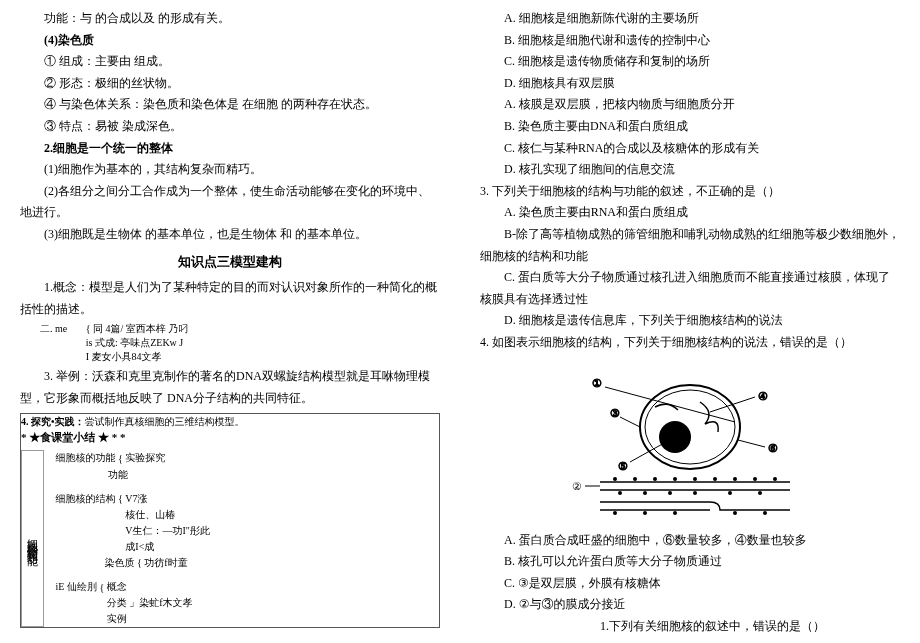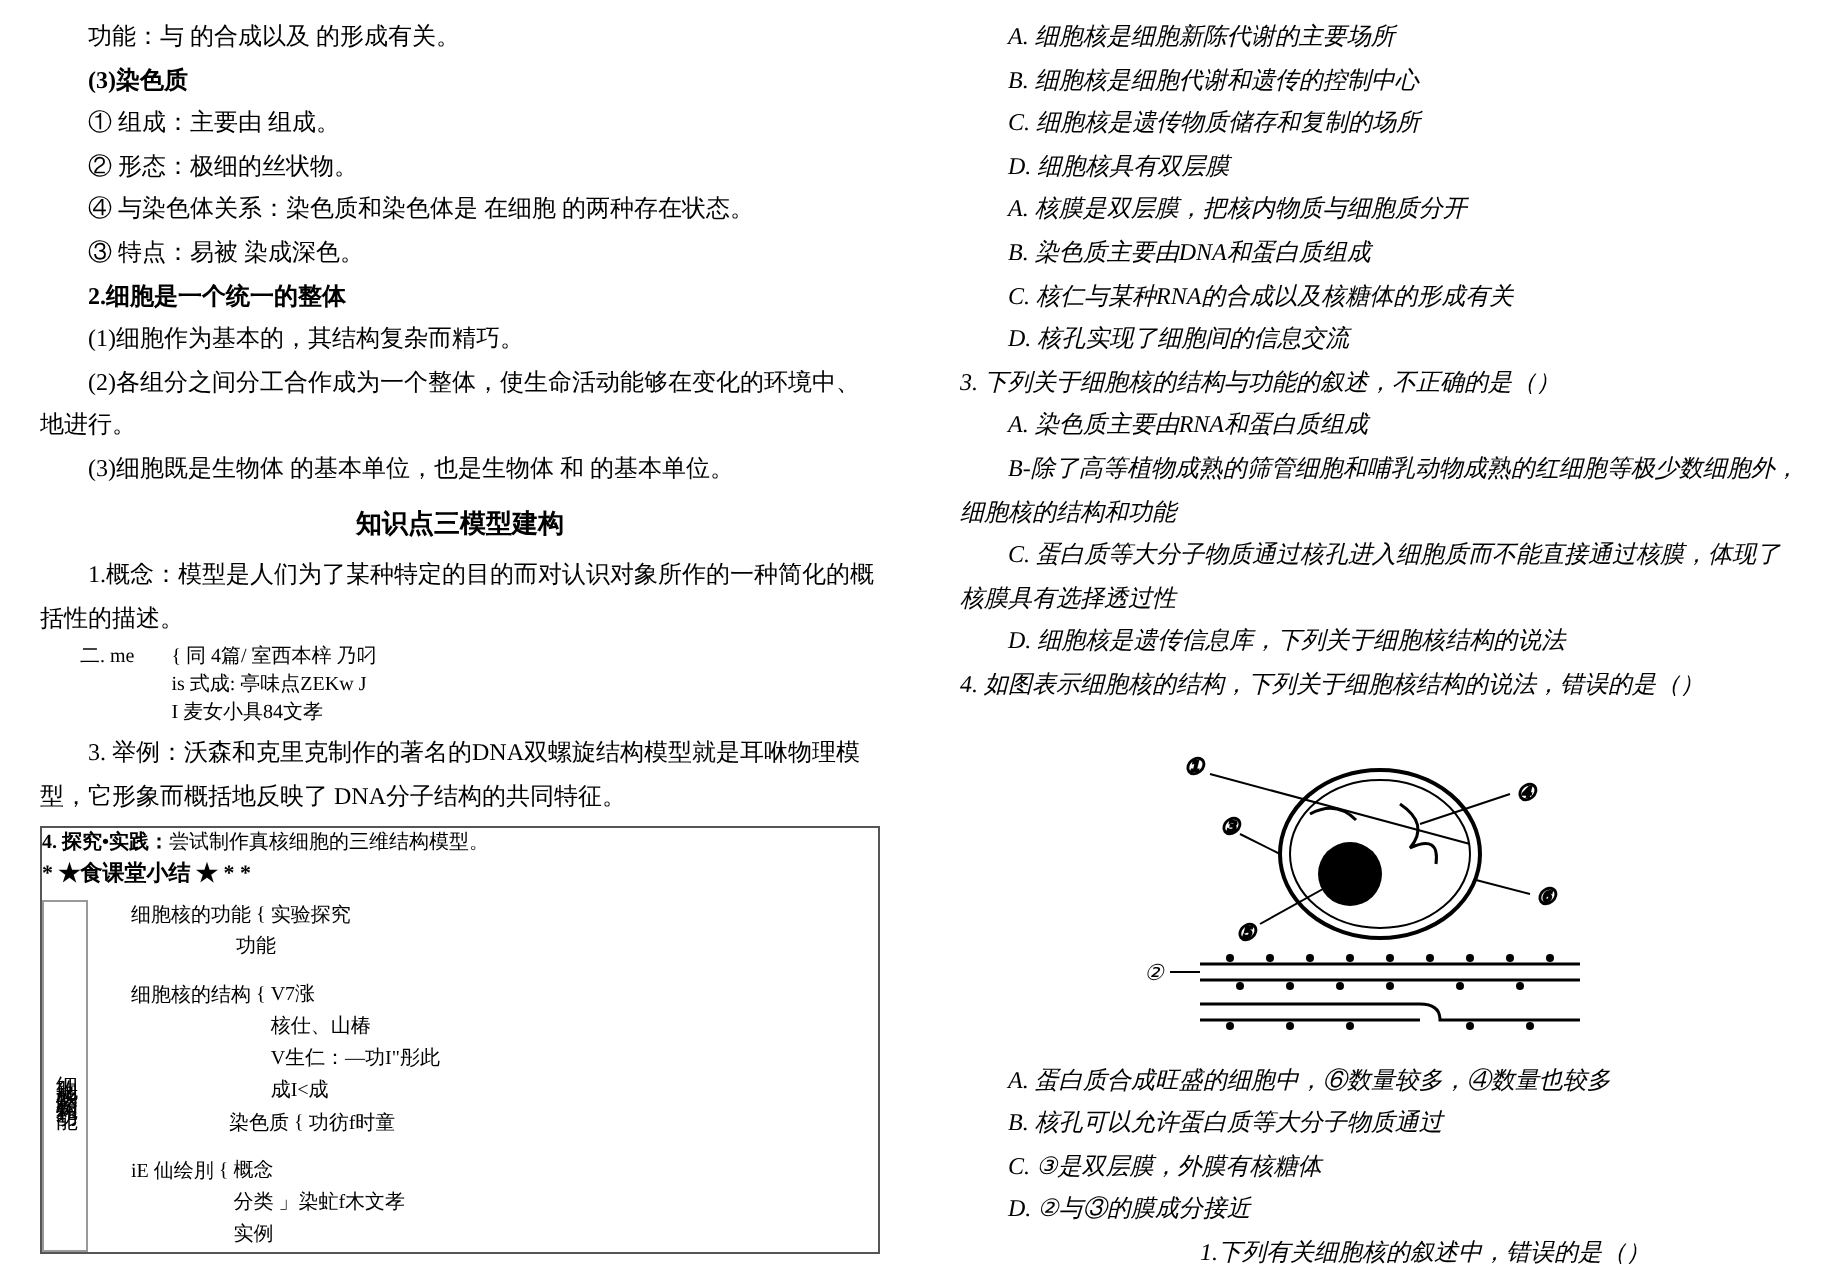--- a/index.html
+++ b/index.html
@@ -12,34 +12,34 @@
       width: 920px;
       height: 643px;
       overflow: hidden;
       display: flex;
     }
     .col-left, .col-right {
       padding: 8px 20px;
       flex: 1;
     }
     .col-left { width: 460px; }
-    .col-right { width: 460px; font-style: italic; }
+    .col-right { width: 460px; }
     .indent1 { text-indent: 2em; }
     .bold { font-weight: bold; }
     .center { text-align: center; font-weight: bold; font-size: 13px; margin: 4px 0; }
     .diagram-box {
       border: 1px solid #555;
       padding: 0;
       margin: 4px 0;
       font-size: 10px;
       line-height: 1.5;
     }
     .summary-wrap {
       display: flex;
-      gap: 22px;
+      gap: 12px;
       margin-top: 4px;
     }
     .summary-left {
       writing-mode: vertical-rl;
       font-size: 11px;
       border: 1px solid #999;
       padding: 2px;
       text-align: center;
       letter-spacing: 2px;
     }
@@ -55,21 +55,21 @@
       display: block;
       margin: 8px auto;
     }
     .option { text-indent: 2em; }
   </style>
 </head>
 <body>
 
 <div class="col-left">
   <div class="indent1">功能：与 的合成以及 的形成有关。</div>
-  <div class="indent1 bold">(3)染色质</div>
+  <div class="indent1 bold">(4)染色质</div>
   <div class="indent1">① 组成：主要由 组成。</div>
   <div class="indent1">② 形态：极细的丝状物。</div>
   <div class="indent1">④ 与染色体关系：染色质和染色体是 在细胞 的两种存在状态。</div>
   <div class="indent1">③ 特点：易被 染成深色。</div>
   <div class="indent1 bold">2.细胞是一个统一的整体</div>
   <div class="indent1">(1)细胞作为基本的，其结构复杂而精巧。</div>
   <div class="indent1">(2)各组分之间分工合作成为一个整体，使生命活动能够在变化的环境中、地进行。</div>
   <div class="indent1">(3)细胞既是生物体 的基本单位，也是生物体 和 的基本单位。</div>
   <div class="center">知识点三模型建构</div>
   <div class="indent1">1.概念：模型是人们为了某种特定的目的而对认识对象所作的一种简化的概括性的描述。</div>

